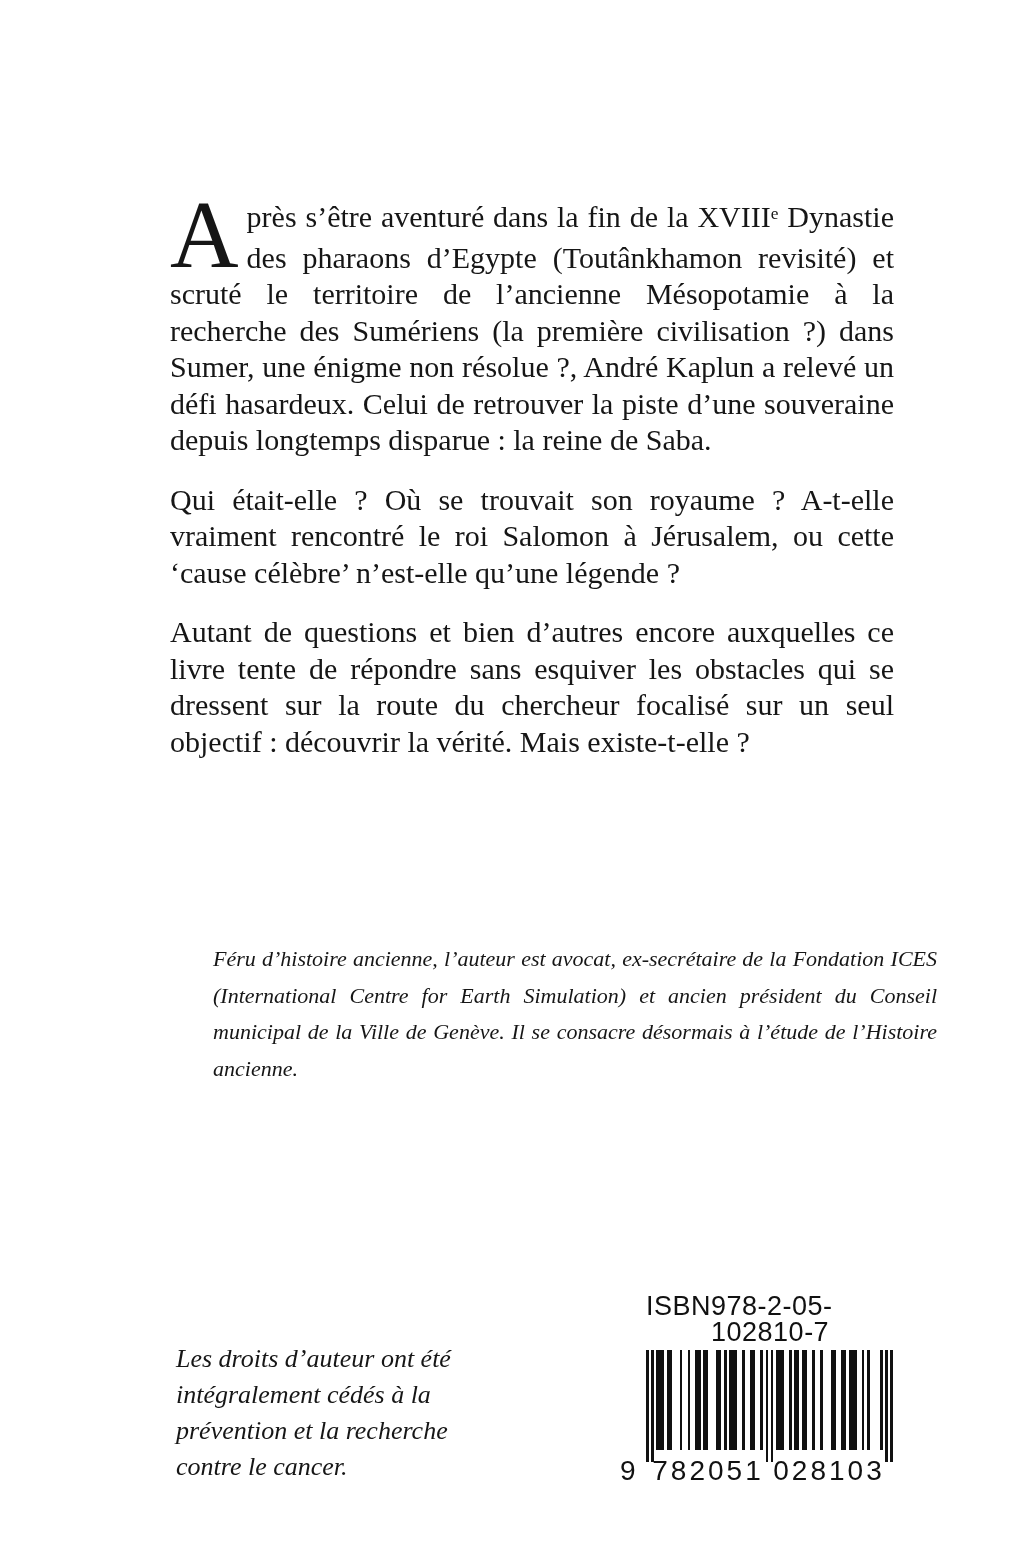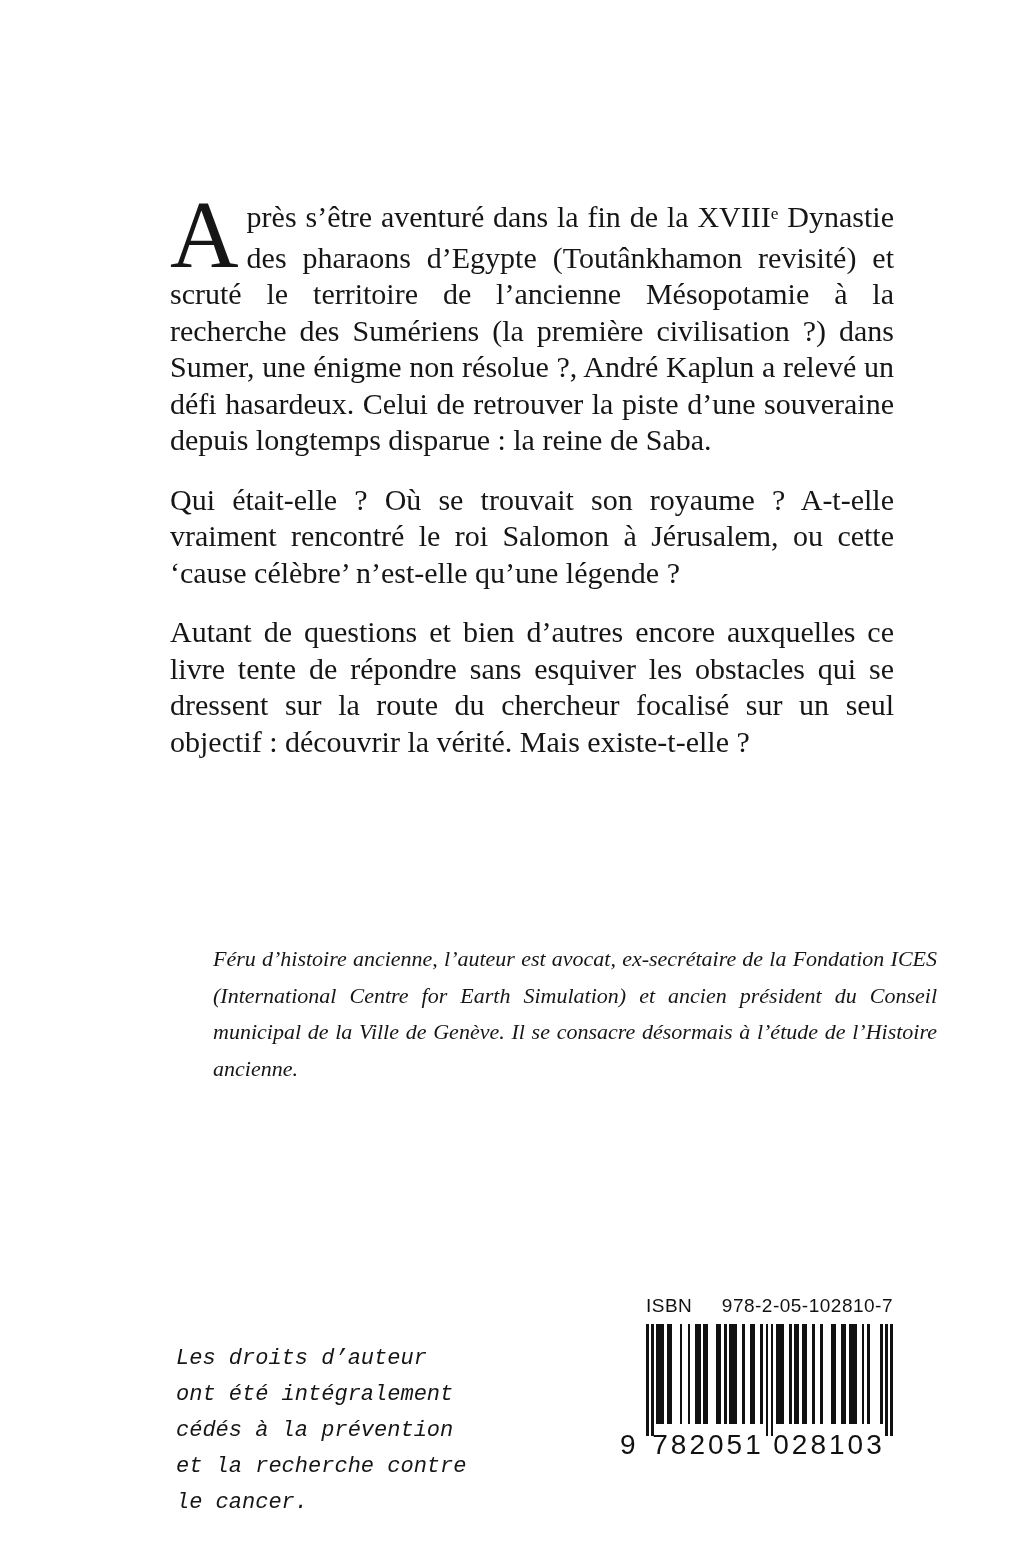--- a/index.html
+++ b/index.html
@@ -31,32 +31,32 @@
     position:absolute;left:170px;top:941px;width:724px;
     font-family:"Liberation Serif","DejaVu Serif",serif;
     font-style:italic;
     font-size:22px;line-height:36.5px;
     text-align:justify;
     margin-left:43px;
   }
   
   .rights{
     position:absolute;left:176px;top:1341px;width:300px;
-    font-family:Liberation Mono, monospace;
+    font-family:Liberation Serif, serif;
     font-style:italic;
-    font-size:22px;line-height:36px;
+    font-size:26px;line-height:36px;
     text-align:left;
   }
   
   .barcode-block{position:absolute;left:610px;top:1293px;width:295px;}
   .isbn-line{
     margin-left:36px;width:247px;
     display:flex;justify-content:space-between;align-items:baseline;
     font-family:"Liberation Sans","DejaVu Sans",sans-serif;
-    font-size:19px;line-height:26px;color:#111111;
+    font-size:27px;line-height:26px;color:#111111;
     letter-spacing:0.5px;
   }
   svg.ean{display:block;margin-top:5px;}
   svg.ean rect{fill:#111111;}
   svg.ean text{
     font-family:"Liberation Sans","DejaVu Sans",sans-serif;
     font-size:28px;fill:#111111;
   }
 </style>
 </head>

